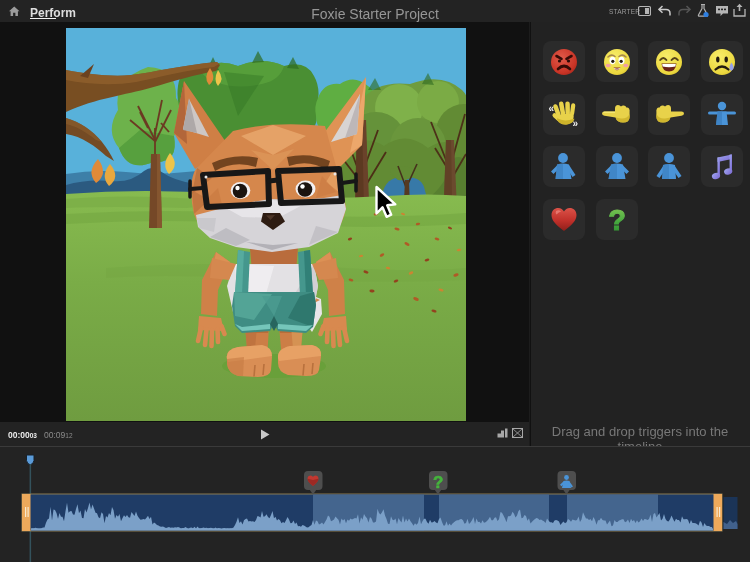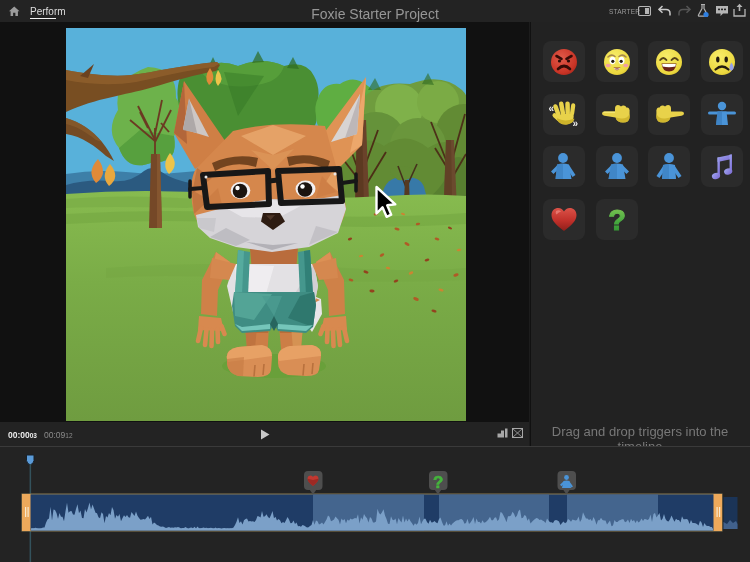--- a/index.html
+++ b/index.html
@@ -1,21 +1,21 @@
 <!DOCTYPE html>
 <html><head>
 <meta charset="utf-8">
 <style>
   html,body{margin:0;padding:0;}
   body{width:750px;height:562px;position:relative;overflow:hidden;
        background:#1c1c1c;font-family:"Liberation Sans",sans-serif;}
   .abs{position:absolute;}
   
   #topbar{left:0;top:0;width:750px;height:22px;background:#232323;}
-  #perform{left:30px;top:6px;color:#dedede;font-size:10px;font-weight:normal;}
+  #perform{left:30px;top:6px;color:#dedede;font-size:12px;font-weight:bold;}
   #perform-ul{left:30px;top:17.5px;width:26px;height:1.5px;background:#f2f2f2;}
   #title{left:0;top:6px;width:750px;text-align:center;color:#969696;font-size:14px;}
   #starter{left:609px;top:8px;color:#9a9a9a;font-size:6.5px;letter-spacing:0.2px;}
   
   #stage{left:0;top:22px;width:529px;height:424px;background:#111111;}
   #scene{left:66px;top:28px;width:400px;height:393px;}
   
   #transport{left:0;top:422px;width:529px;height:24px;background:#232323;}
   #tc1{left:8px;top:430px;color:#ececec;font-size:8.5px;font-weight:bold;}
   #tc2{left:44px;top:430px;color:#8b8b8b;font-size:8.5px;}

